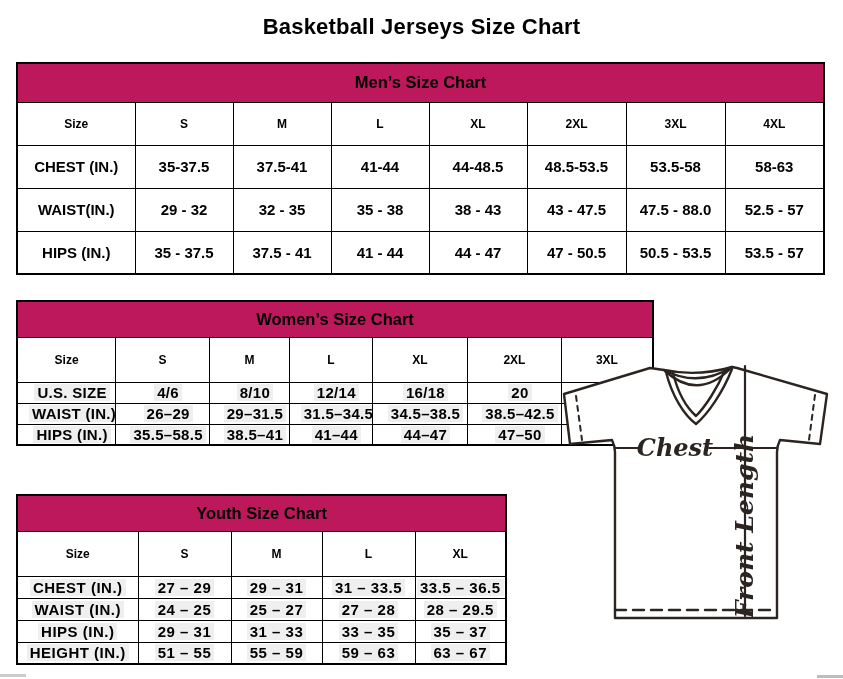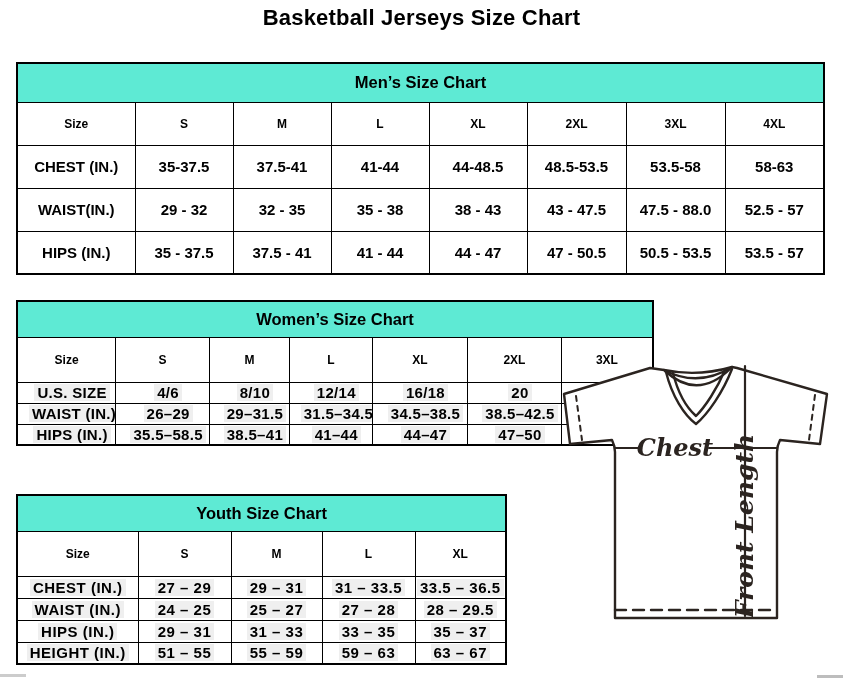--- a/index.html
+++ b/index.html
@@ -1,32 +1,32 @@
 <!DOCTYPE html>
 <html><head>
 <meta charset="utf-8">
 <style>
   * { margin:0; padding:0; box-sizing:border-box; }
   html,body { width:843px; height:679px; background:#ffffff; overflow:hidden;
               font-family:"Liberation Sans", sans-serif; color:#000; }
   .page { position:relative; width:843px; height:679px; background:#fff; }
 
-  .title { position:absolute; top:5px; left:0; width:843px; text-align:center;
+  .title { position:absolute; top:14px; left:0; width:843px; text-align:center;
            font-size:22px; font-weight:bold; letter-spacing:0.2px; }
 
   .tbl-wrap { position:absolute; }
   .wrap-men   { left:16px; top:62px;  width:807px; }
   .wrap-women { left:16px; top:300px; width:638px; }
   .wrap-youth { left:16px; top:494px; width:491px; }
 
   table.sz { border-collapse:collapse; table-layout:fixed; width:100%;
              border:2px solid #000; }
   table.sz td { border:1px solid #000; text-align:center; vertical-align:middle;
                 font-weight:bold; overflow:hidden; white-space:nowrap; }
-  table.sz tr.band td { background:#5eead4; font-size:16.5px; }
+  table.sz tr.band td { background:#be185d; font-size:16.5px; }
   table.sz tr.szrow td { font-size:12px; }
   table.sz tr.datarow td { font-size:15px; }
 
   .tbl-men tr.band td    { height:39px; }
   .tbl-men tr.szrow td   { height:43px; }
   .tbl-men tr.datarow td { height:43px; }
 
   .tbl-women tr.band td, .tbl-youth tr.band td     { height:36px; font-size:16px; }
   .tbl-women tr.szrow td, .tbl-youth tr.szrow td   { height:45px; }
   .tbl-women tr.datarow td { height:21px; font-size:11.5px; letter-spacing:0.3px;padding-left:11px; }

